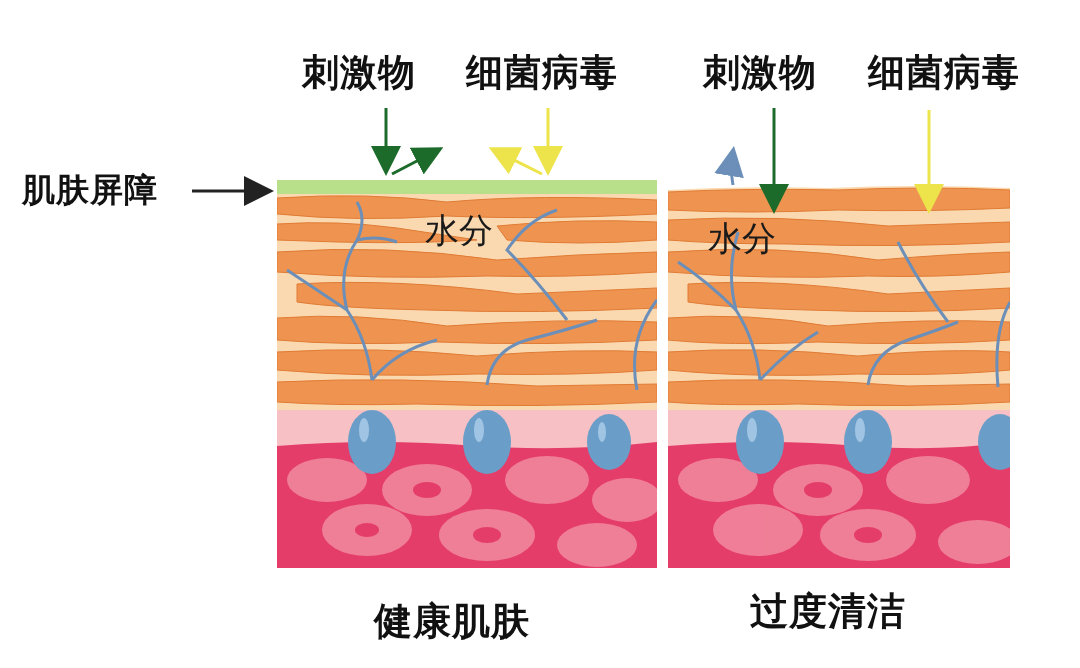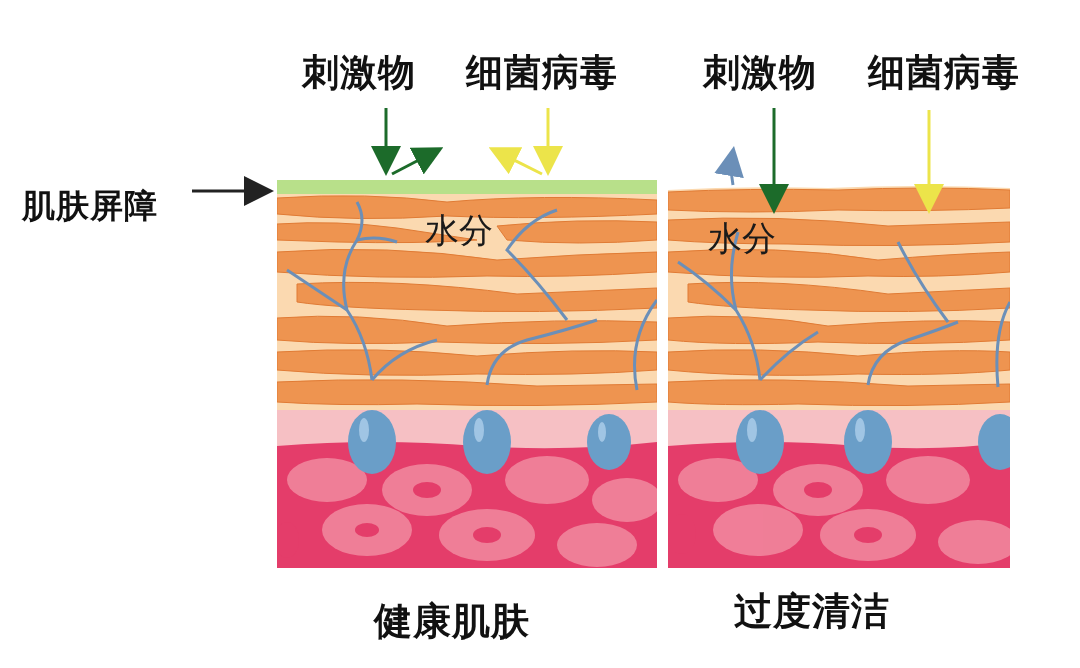--- a/index.html
+++ b/index.html
@@ -1,20 +1,20 @@
 <!DOCTYPE html>
 <html><head>
 <meta charset="utf-8">
 <style>
   html, body { margin: 0; padding: 0; background: #ffffff; }
   body { width: 1080px; height: 668px; position: relative; overflow: hidden;
          font-family: "DejaVu Sans", "Liberation Sans", sans-serif; }
   .label { position: absolute; color: #111; font-weight: bold; white-space: nowrap; letter-spacing: 1px; text-align: right; }
   .top-label { font-size: 37px; top: 48px; }
-  .side-label { font-size: 33px; left: 22px; top: 184px; }
+  .side-label { font-size: 33px; left: 22px; top: 168px; }
   .caption { font-size: 38px; }
   .panel { position: absolute; overflow: hidden; }
   .panel svg { display: block; }
   .water { position: absolute; font-size: 34px; color: #1a1a1a; font-weight: normal; }
   svg.overlay { position: absolute; left: 0; top: 0; pointer-events: none; }
 </style>
 </head>
 <body>
 
 <div class="label top-label" style="left:302px;">刺激物</div>
@@ -155,13 +155,13 @@
   <line x1="542" y1="174" x2="494" y2="150" stroke="#ece44a" stroke-width="3" marker-end="url(#hy)"></line>
 
   <line x1="774" y1="108" x2="774" y2="208" stroke="#1c6b2a" stroke-width="3" marker-end="url(#hg)"></line>
 
   <line x1="929" y1="110" x2="929" y2="208" stroke="#ece44a" stroke-width="3" marker-end="url(#hy)"></line>
 
   <path d="M733 185 Q730 170 733 152" stroke="#6b8fb8" stroke-width="3" fill="none" marker-end="url(#hb)"></path>
 </svg>
 
 <div class="label caption" style="left:374px; top:596px;">健康肌肤</div>
-<div class="label caption" style="left:734px; top:586px;">过度清洁</div>
+<div class="label caption" style="left:750px; top:586px;">过度清洁</div>
 
 </body></html>

